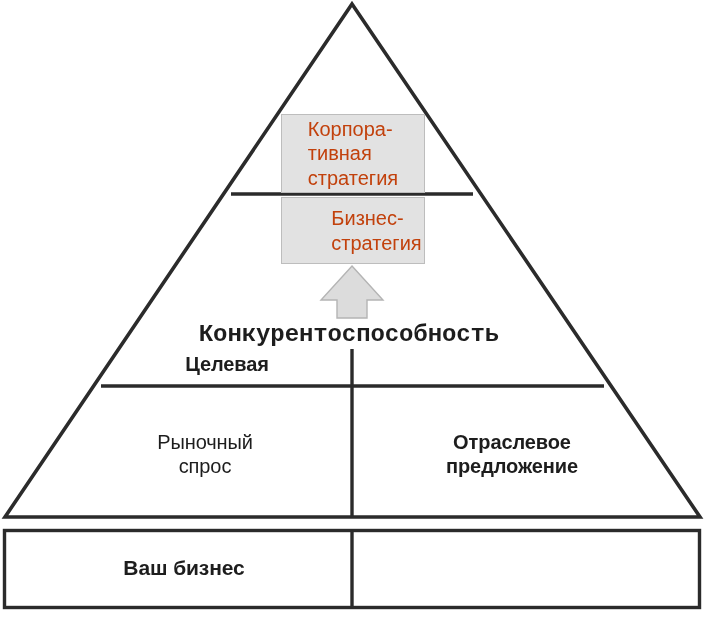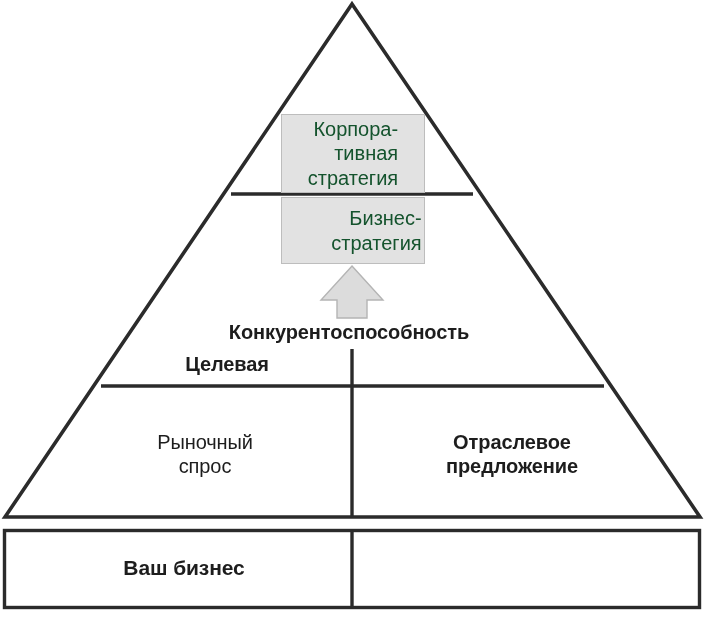--- a/index.html
+++ b/index.html
@@ -48,32 +48,32 @@
     box-sizing: border-box;
     display: flex;
     align-items: center;
     justify-content: center;
   }
   .gbox .gbox-label {
     font-family: "Liberation Sans", sans-serif;
     font-weight: normal;
     font-size: 20px;
     line-height: 1.22;
-    text-align: right;
-    color: #14532d;
+    text-align: left;
+    color: #c2410c;
     white-space: pre-line;
   }
 
   #box-corporate { left: 281px; top: 114px; width: 144px; height: 79px; }
   #box-business  { left: 281px; top: 197px; width: 144px; height: 67px; padding-left: 47px; }
 
   
   #label-competitiveness {
     left: 152px; top: 321px; width: 394px;
-    font-size: 20px; font-weight: bold;
+    font-size: 24px; font-weight: bold; font-family: Liberation Mono, monospace;
   }
   #label-current {
     left: 97px; top: 353px; width: 260px;
     font-size: 20px; font-weight: bold;
   }
   #label-target {
     left: 347px; top: 353px; width: 260px;
     font-size: 20px; font-weight: bold;
   }
   #label-market-demand {

